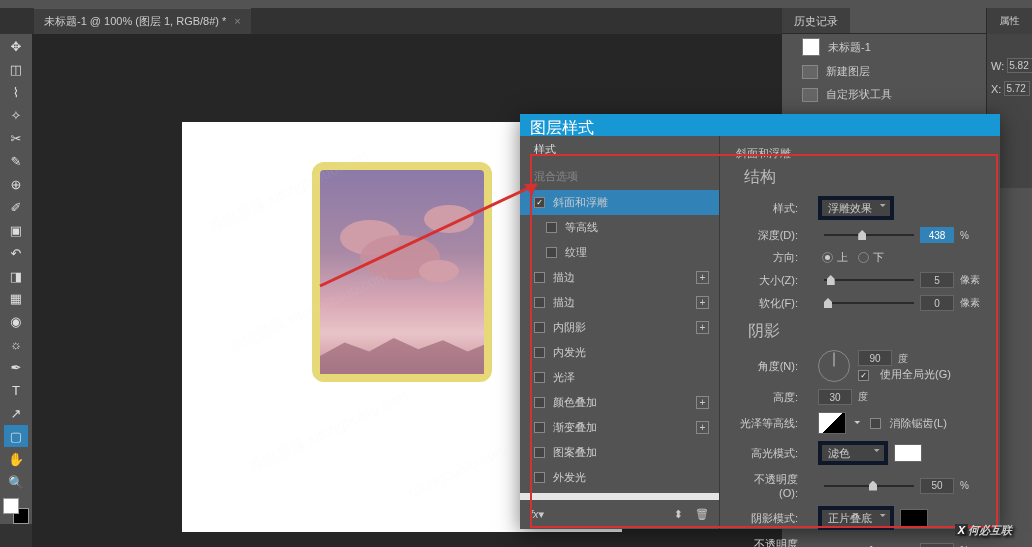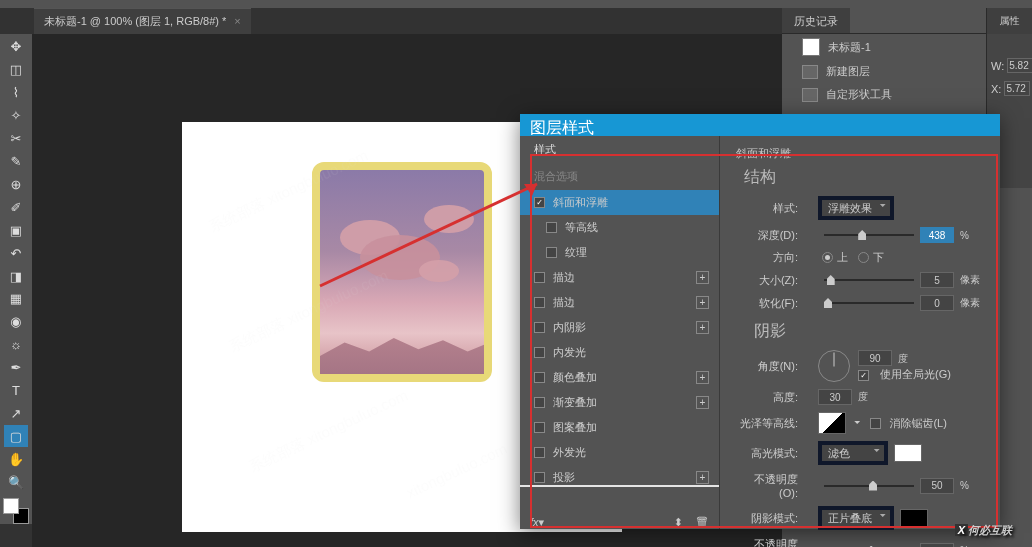--- a/index.html
+++ b/index.html
@@ -42,21 +42,21 @@
 .dlg-body{display:flex;height:calc(100% - 22px)}
 .dlg-left{width:200px;background:#535353;border-right:1px solid #3a3a3a;display:flex;flex-direction:column}
 .style-list{flex:1;overflow:hidden}
 .style-head{padding:6px 14px;color:#ddd}
 .style-row{display:flex;align-items:center;padding:5px 10px 5px 14px;position:relative}
 .style-row.sel{background:#3082b7;color:#fff}
 .style-row.indent{padding-left:26px}
 .cb{width:11px;height:11px;border:1px solid #888;margin-right:8px;background:#444;display:flex;align-items:center;justify-content:center;font-size:8px}
 .cb.checked::after{content:"✓";color:#fff}
 .plus{position:absolute;right:10px;width:13px;height:13px;border:1px solid #888;display:flex;align-items:center;justify-content:center;font-size:10px}
-.fx-bar{height:44px;border-top:2px solid #e5e5e5;display:flex;align-items:flex-end;padding:0 10px;gap:12px;color:#aaa}
+.fx-bar{height:36px;border-top:7px solid #e5e5e5;display:flex;align-items:center;padding:0 10px;gap:12px;color:#aaa}
 .dlg-right{flex:1;padding:10px 16px;position:relative}
 .sect-title{font-size:11px;margin-bottom:6px}
 .sect-sub{font-size:16px;color:#bbb;margin-bottom:8px;margin-left:8px}
 .frow{display:flex;align-items:center;margin-bottom:7px;font-size:10px}
 .frow .lbl{width:62px;text-align:right;margin-right:20px}
 .dd{height:24px;background:#444;border:4px solid #0f172a;padding:1px 18px 13px 6px;position:relative;min-width:58px}
 .dd::after{content:"⏷";position:absolute;right:4px;color:#aaa;font-size:8px}
 .slider{flex:1;height:2px;background:#2a2a2a;margin:0 6px;position:relative;max-width:90px}
 .slider .h{position:absolute;width:8px;height:10px;background:#ccc;top:-4px;clip-path:polygon(50% 0,100% 40%,100% 100%,0 100%,0 40%)}
 .nbox{width:34px;height:16px;background:#3082b7;color:#fff;text-align:center;border:none;font-size:10px}
@@ -190,20 +190,24 @@
             <span class="cb"></span>
             <span>内阴影</span>
             <span class="plus">+</span>
           </div>
         <div class="style-row">
             <span class="cb"></span>
             <span>内发光</span>
           </div>
         <div class="style-row">
             <span class="cb"></span>
+            <span>光泽</span>
+          </div>
+        <div class="style-row">
+            <span class="cb"></span>
             <span>颜色叠加</span>
             <span class="plus">+</span>
           </div>
         <div class="style-row">
             <span class="cb"></span>
             <span>渐变叠加</span>
             <span class="plus">+</span>
           </div>
         <div class="style-row">
             <span class="cb"></span>
@@ -258,21 +262,21 @@
         </div>
       <div class="frow">
           <span class="lbl">软化(F):</span>
           <div class="slider">
             <div class="h" style="left:0"></div>
           </div>
           <input class="nbox plain" value="0" style="">
           <span class="unit">像素</span>
         </div>
 
-      <div class="sect-sub" style="margin-top:10px;margin-left:18px">阴影</div>
+      <div class="sect-sub" style="margin-top:10px;margin-left:12px">阴影</div>
       <div class="frow">
           <span class="lbl">角度(N):</span>
           <div class="angle-widget"></div>
           <div><input class="nbox plain" value="90" style=""><span class="unit">度</span><br><span class="cb checked" style="display:inline-flex;margin-top:4px"></span> <span>使用全局光(G)</span></div>
         </div>
       <div class="frow">
           <span class="lbl">高度:</span>
           <input class="nbox plain" value="30" style="">
           <span class="unit">度</span>
         </div>

